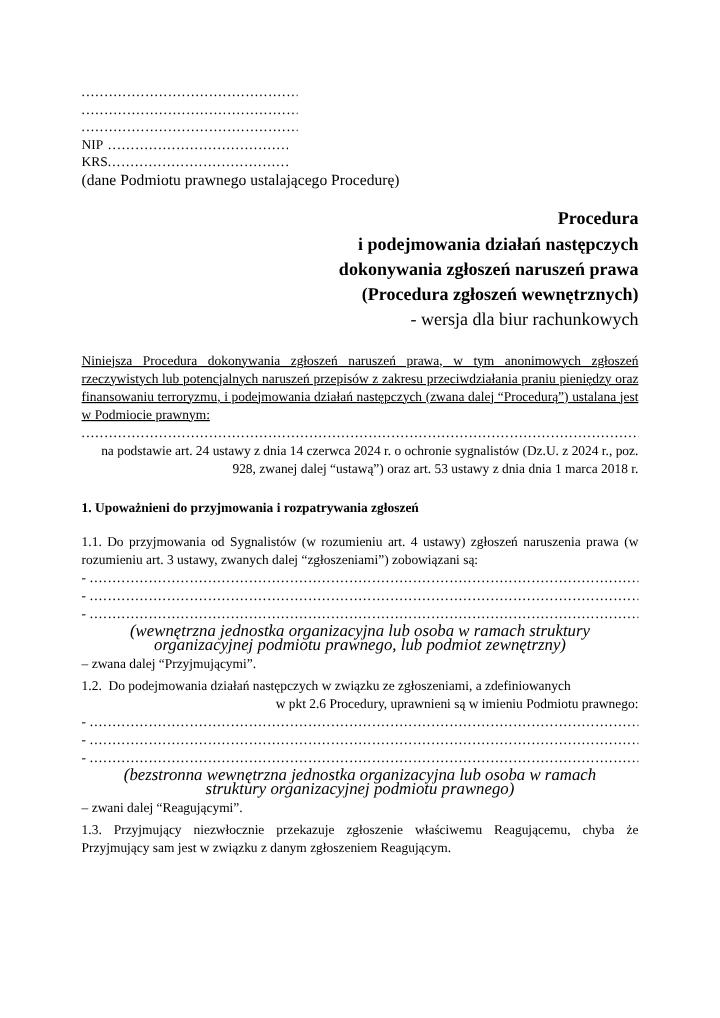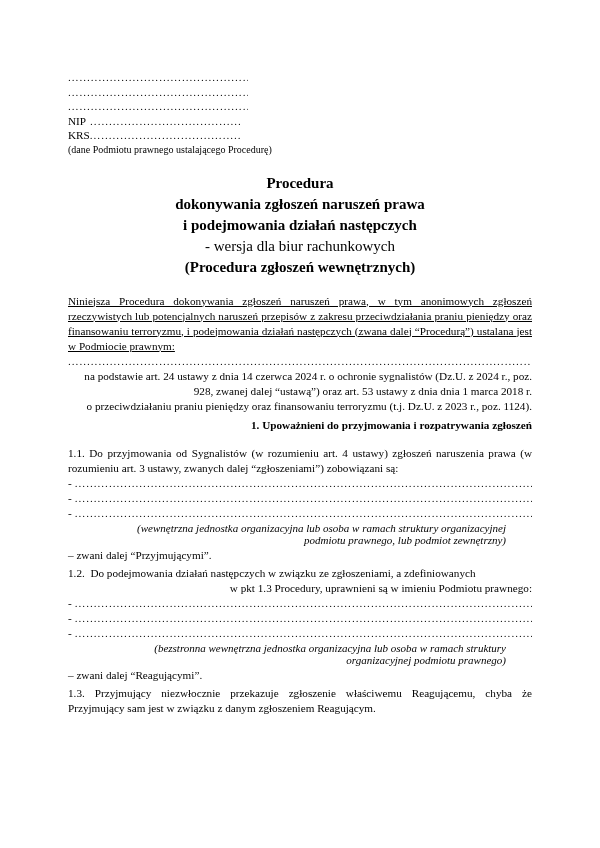--- a/index.html
+++ b/index.html
@@ -23,51 +23,51 @@
     display: inline-block;
     overflow: hidden;
     white-space: nowrap;
     vertical-align: bottom;
     letter-spacing: 1px;
   }
   .lh-dots { width: 180px; }
   .nip-label { margin-right: 4px; }
   .nip-dots { width: 150px; }
   .krs-dots { width: 152px; }
-  .lh-caption { font-size: 10px; line-height: 12px; margin-top: 1px; }
+  .lh-caption { font-size: 13px; line-height: 12px; margin-top: 1px; }
 
   
-  .title-block { margin-top: 17px; text-align: center; }
+  .title-block { margin-top: 17px; text-align: right; }
   .title-line { font-weight: bold; font-size: 15px; line-height: 21px; }
   .title-line.normal { font-weight: normal; }
 
   
   .para { margin-top: 16px; text-align: justify; text-decoration: underline; }
   .plain { text-align: right; }
   .fill-line {
     overflow: hidden;
     white-space: nowrap;
     height: 15px;
     letter-spacing: 1px;
   }
   .section-heading {
-    margin-top: 4px;
+    margin-top: 18px;
     margin-bottom: 13px;
-    text-align: right;
+    text-align: left;
     font-weight: bold;
   }
   .clause { margin-top: 3px; text-align: justify; }
   .bullet-row { display: flex; align-items: baseline; }
   .bullet-dash { flex: 0 0 auto; margin-right: 3px; }
   .bullet-dots { flex: 1 1 auto; }
   .org-note {
     font-style: italic;
-    font-size: 11px;
+    font-size: 14px;
     line-height: 12px;
-    text-align: right;
+    text-align: center;
     max-width: 412px;
     margin: 1px auto 0 auto;
   }
   .clause-tail { margin-top: 2px; text-align: left; }
 </style>
 </head>
 <body>
 
 <div class="page">
 
@@ -79,51 +79,50 @@
       <span class="nip-label">NIP</span><span class="dots nip-dots">........................................................................................................................................................................................................</span>
     </div>
     <div class="lh-row">
       <span>KRS</span><span class="dots krs-dots">........................................................................................................................................................................................................</span>
     </div>
     <div class="lh-caption">(dane Podmiotu prawnego ustalającego Procedurę)</div>
   </div>
 
   <div class="title-block">
     <div class="title-line">Procedura</div>
+    <div class="title-line">i podejmowania działań następczych</div>
     <div class="title-line">dokonywania zgłoszeń naruszeń prawa</div>
-    <div class="title-line">i podejmowania działań następczych</div>
+    <div class="title-line">(Procedura zgłoszeń wewnętrznych)</div>
     <div class="title-line normal">- wersja dla biur rachunkowych</div>
-    <div class="title-line">(Procedura zgłoszeń wewnętrznych)</div>
   </div>
 
   <div class="para">Niniejsza Procedura dokonywania zgłoszeń naruszeń prawa, w tym anonimowych zgłoszeń rzeczywistych lub potencjalnych naruszeń przepisów z zakresu przeciwdziałania praniu pieniędzy oraz finansowaniu terroryzmu, i podejmowania działań następczych (zwana dalej “Procedurą”) ustalana jest w Podmiocie prawnym:</div>
   <div class="fill-line">........................................................................................................................................................................................................</div>
   <div class="plain">na podstawie art. 24 ustawy z dnia 14 czerwca 2024 r. o ochronie sygnalistów (Dz.U. z 2024 r., poz. 928, zwanej dalej “ustawą”) oraz art. 53 ustawy z dnia dnia 1 marca 2018 r.</div>
-  <div class="plain">o przeciwdziałaniu praniu pieniędzy oraz finansowaniu terroryzmu (t.j. Dz.U. z 2023 r., poz. 1124).</div>
 
   <div class="section-heading">1. Upoważnieni do przyjmowania i rozpatrywania zgłoszeń</div>
 
   <div class="clause">1.1. Do przyjmowania od Sygnalistów (w rozumieniu art. 4 ustawy) zgłoszeń naruszenia prawa (w rozumieniu art. 3 ustawy, zwanych dalej “zgłoszeniami”) zobowiązani są:</div>
   <div class="bullet-row">
     <span class="bullet-dash">-</span>
       <span class="dots bullet-dots">........................................................................................................................................................................................................</span>
   </div>
   <div class="bullet-row">
     <span class="bullet-dash">-</span>
       <span class="dots bullet-dots">........................................................................................................................................................................................................</span>
   </div>
   <div class="bullet-row">
     <span class="bullet-dash">-</span>
       <span class="dots bullet-dots">........................................................................................................................................................................................................</span>
   </div>
   <div class="org-note">(wewnętrzna jednostka organizacyjna lub osoba w ramach struktury organizacyjnej podmiotu prawnego, lub podmiot zewnętrzny)</div>
-  <div class="clause-tail">– zwani dalej “Przyjmującymi”.</div>
+  <div class="clause-tail">– zwana dalej “Przyjmującymi”.</div>
 
   <div class="clause plain" style="">1.2.&nbsp; Do podejmowania działań następczych w związku ze zgłoszeniami, a zdefiniowanych</div>
-  <div class="plain">w pkt 1.3 Procedury, uprawnieni są w imieniu Podmiotu prawnego:</div>
+  <div class="plain">w pkt 2.6 Procedury, uprawnieni są w imieniu Podmiotu prawnego:</div>
   <div class="bullet-row">
     <span class="bullet-dash">-</span>
       <span class="dots bullet-dots">........................................................................................................................................................................................................</span>
   </div>
   <div class="bullet-row">
     <span class="bullet-dash">-</span>
       <span class="dots bullet-dots">........................................................................................................................................................................................................</span>
   </div>
   <div class="bullet-row">
     <span class="bullet-dash">-</span>

